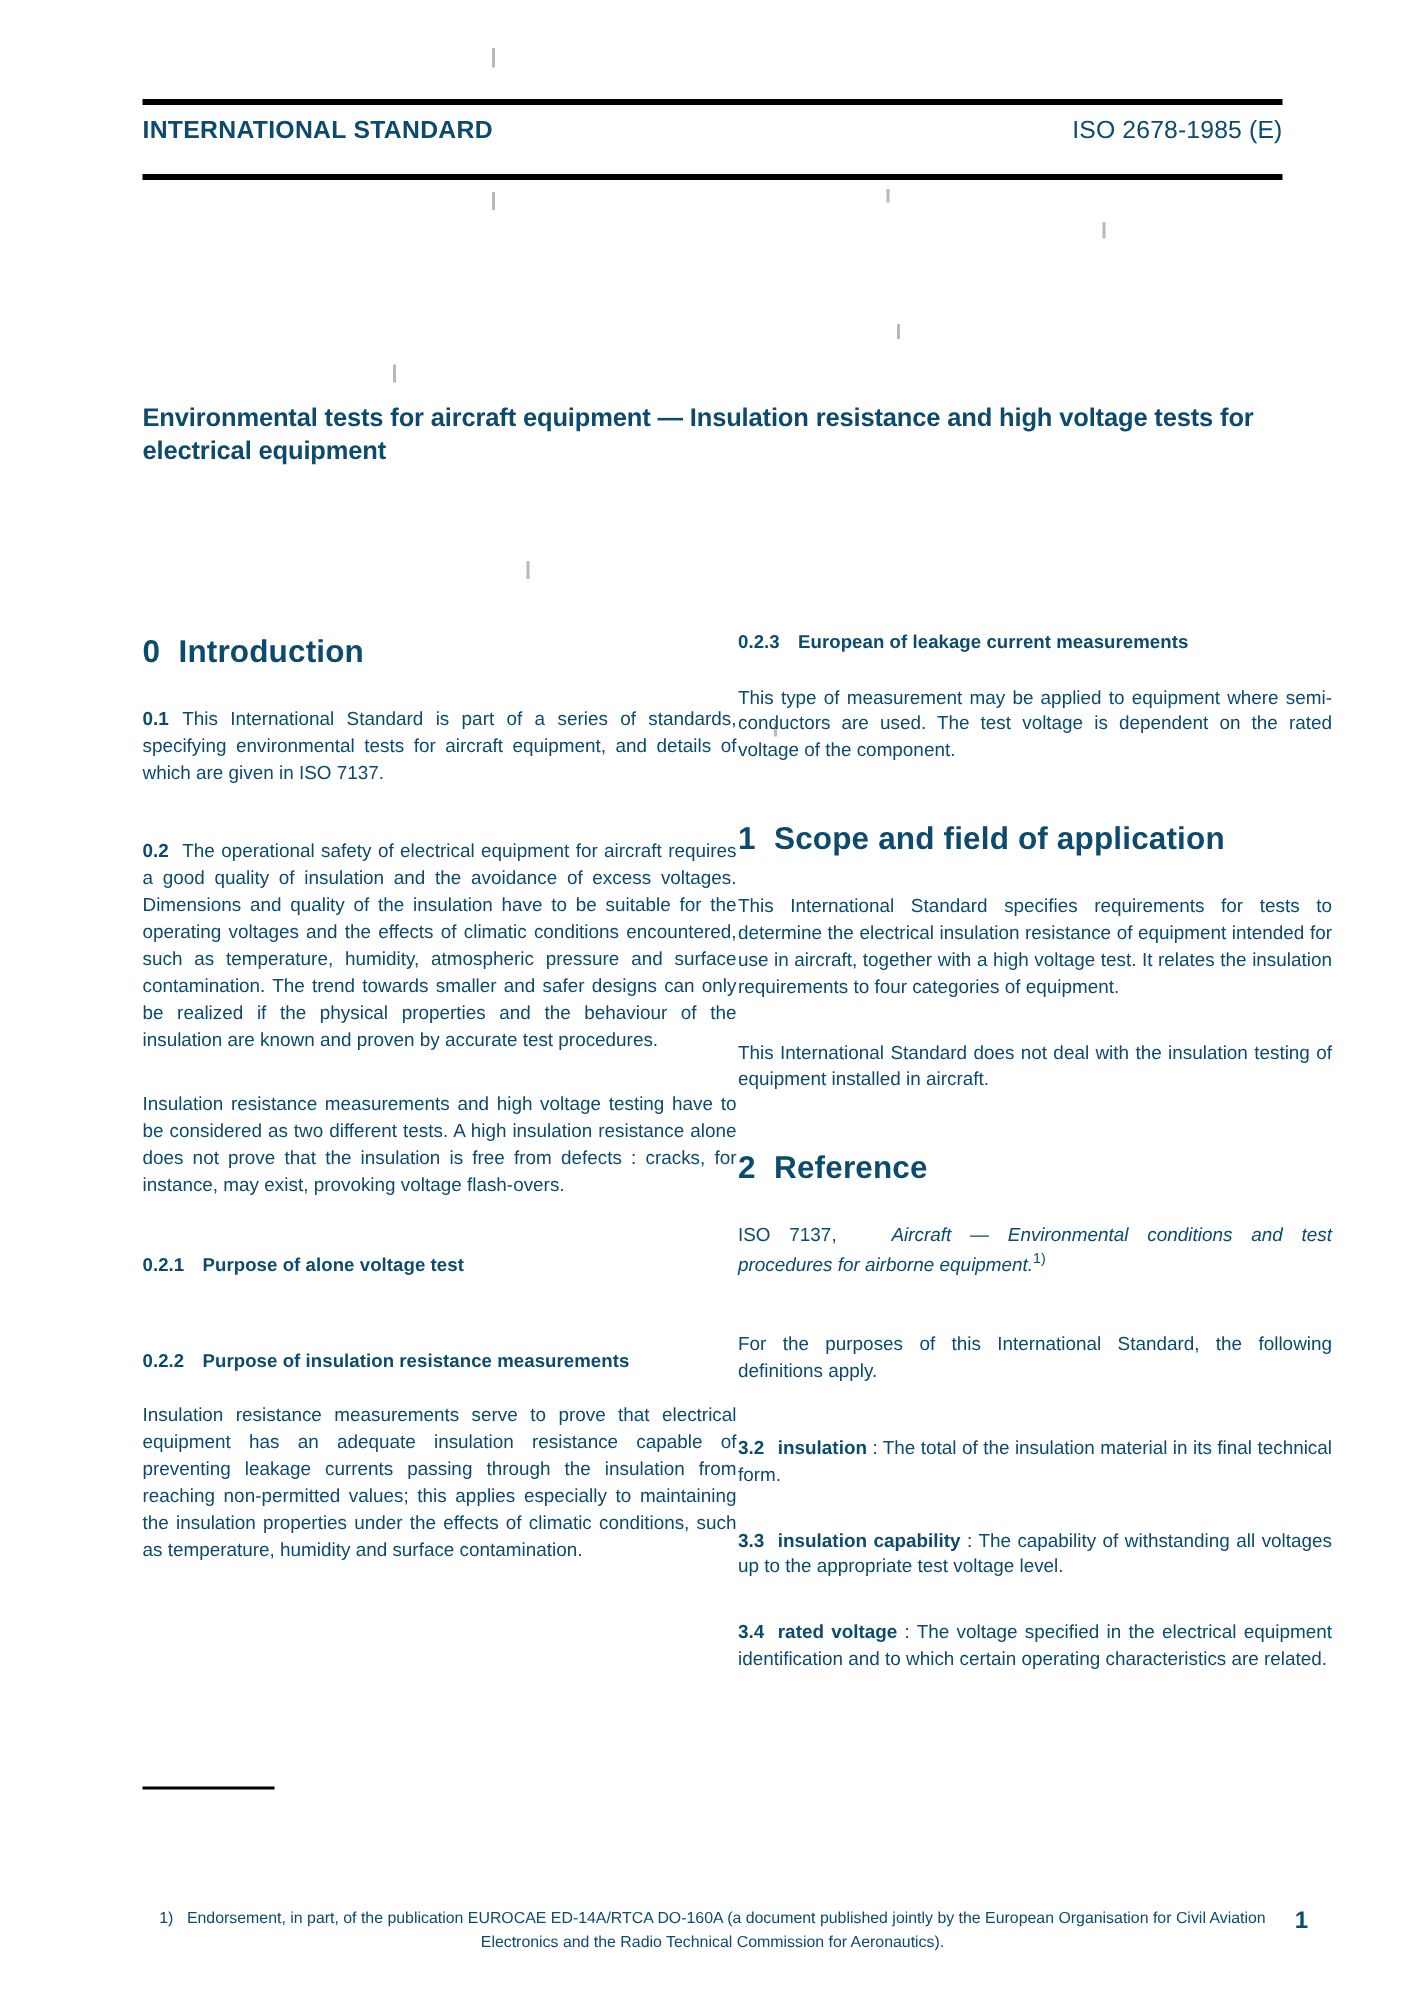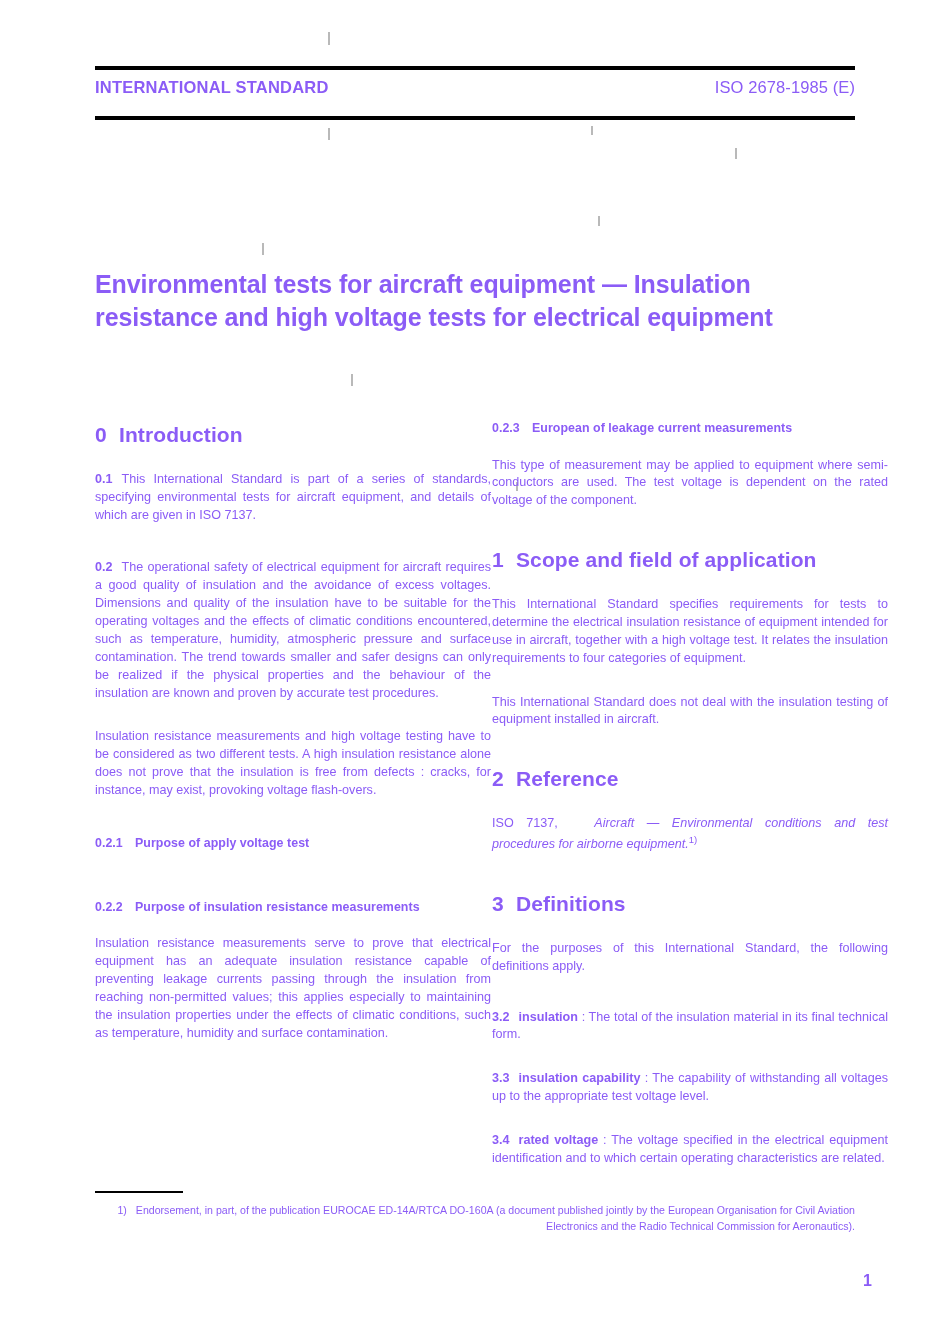--- a/index.html
+++ b/index.html
@@ -6,21 +6,21 @@
     margin: 0;
     padding: 0;
     background: #ffffff;
   }
   .page {
     position: relative;
     width: 950px;
     height: 1338px;
     background: #ffffff;
     font-family: "Liberation Sans", sans-serif;
-    color: #8b5cf6;
+    color: #0c4a6e;
     box-sizing: border-box;
     overflow: hidden;
   }
 
   
   .hdr-rule-top {
     position: absolute;
     left: 95px;
     top: 66px;
     width: 760px;
@@ -54,21 +54,21 @@
     font-weight: normal;
     letter-spacing: 0.1px;
   }
 
   
   .doc-title {
     position: absolute;
     left: 95px;
     top: 268px;
     width: 768px;
-    font-size: 25px;
+    font-size: 17px;
     font-weight: bold;
     line-height: 1.30;
     letter-spacing: -0.1px;
   }
 
   
   .col {
     position: absolute;
     top: 420px;
     width: 396px;
@@ -123,25 +123,25 @@
     position: absolute;
     left: 95px;
     top: 1191px;
     width: 88px;
     height: 1.5px;
     background: #000;
   }
   .footnote {
     position: absolute;
     left: 95px;
-    top: 1203px;
+    top: 1272px;
     width: 760px;
     font-size: 10.6px;
     line-height: 1.48;
-    text-align: right;
+    text-align: center;
   }
   .footnote .fn-mark {
     margin-right: 9px;
   }
 
   
   .page-num {
     position: absolute;
     right: 78px;
     top: 1272px;
@@ -195,21 +195,21 @@
       <span class="lead">0.2</span><span>The operational safety of electrical equipment for aircraft requires a good quality of insulation and the avoidance of excess voltages. Dimensions and quality of the insulation have to be suitable for the operating voltages and the effects of climatic conditions encountered, such as temperature, humidity, atmospheric pressure and surface contamination. The trend towards smaller and safer designs can only be realized if the physical properties and the behaviour of the insulation are known and proven by accurate test procedures.</span>
     </p>
 
     <div class="gap-sm"></div>
 
     <p class="para">Insulation resistance measurements and high voltage testing have to be considered as two different tests. A high insulation resistance alone does not prove that the insulation is free from defects : cracks, for instance, may exist, provoking voltage flash-overs.</p>
 
     <div class="gap-md"></div>
 
     <h3 class="subsec">
-      <span class="num">0.2.1</span><span>Purpose of apply voltage test</span>
+      <span class="num">0.2.1</span><span>Purpose of alone voltage test</span>
     </h3>
 
 
     <div class="gap-lg"></div>
 
     <h3 class="subsec">
       <span class="num">0.2.2</span><span>Purpose of insulation resistance measurements</span>
     </h3>
 
     <p class="para">Insulation resistance measurements serve to prove that electrical equipment has an adequate insulation resistance capable of preventing leakage currents passing through the insulation from reaching non-permitted values; this applies especially to maintaining the insulation properties under the effects of climatic conditions, such as temperature, humidity and surface contamination.</p>
@@ -240,23 +240,20 @@
     <h2 class="sec">
       <span class="num">2</span><span>Reference</span>
     </h2>
 
     <p class="para">
       <span>ISO 7137, </span><span class="ital">Aircraft — Environmental conditions and test procedures for airborne equipment.</span><sup class="fn">1)</sup>
     </p>
 
     <div class="gap-md"></div>
 
-    <h2 class="sec">
-      <span class="num">3</span><span>Definitions</span>
-    </h2>
 
     <p class="para">For the purposes of this International Standard, the following definitions apply.</p>
 
     <div class="gap-sm"></div>
 
 
     <div class="gap-sm"></div>
 
     <p class="para">
       <span class="lead">3.2</span><span class="term">insulation</span><span> : The total of the insulation material in its final technical form.</span>

